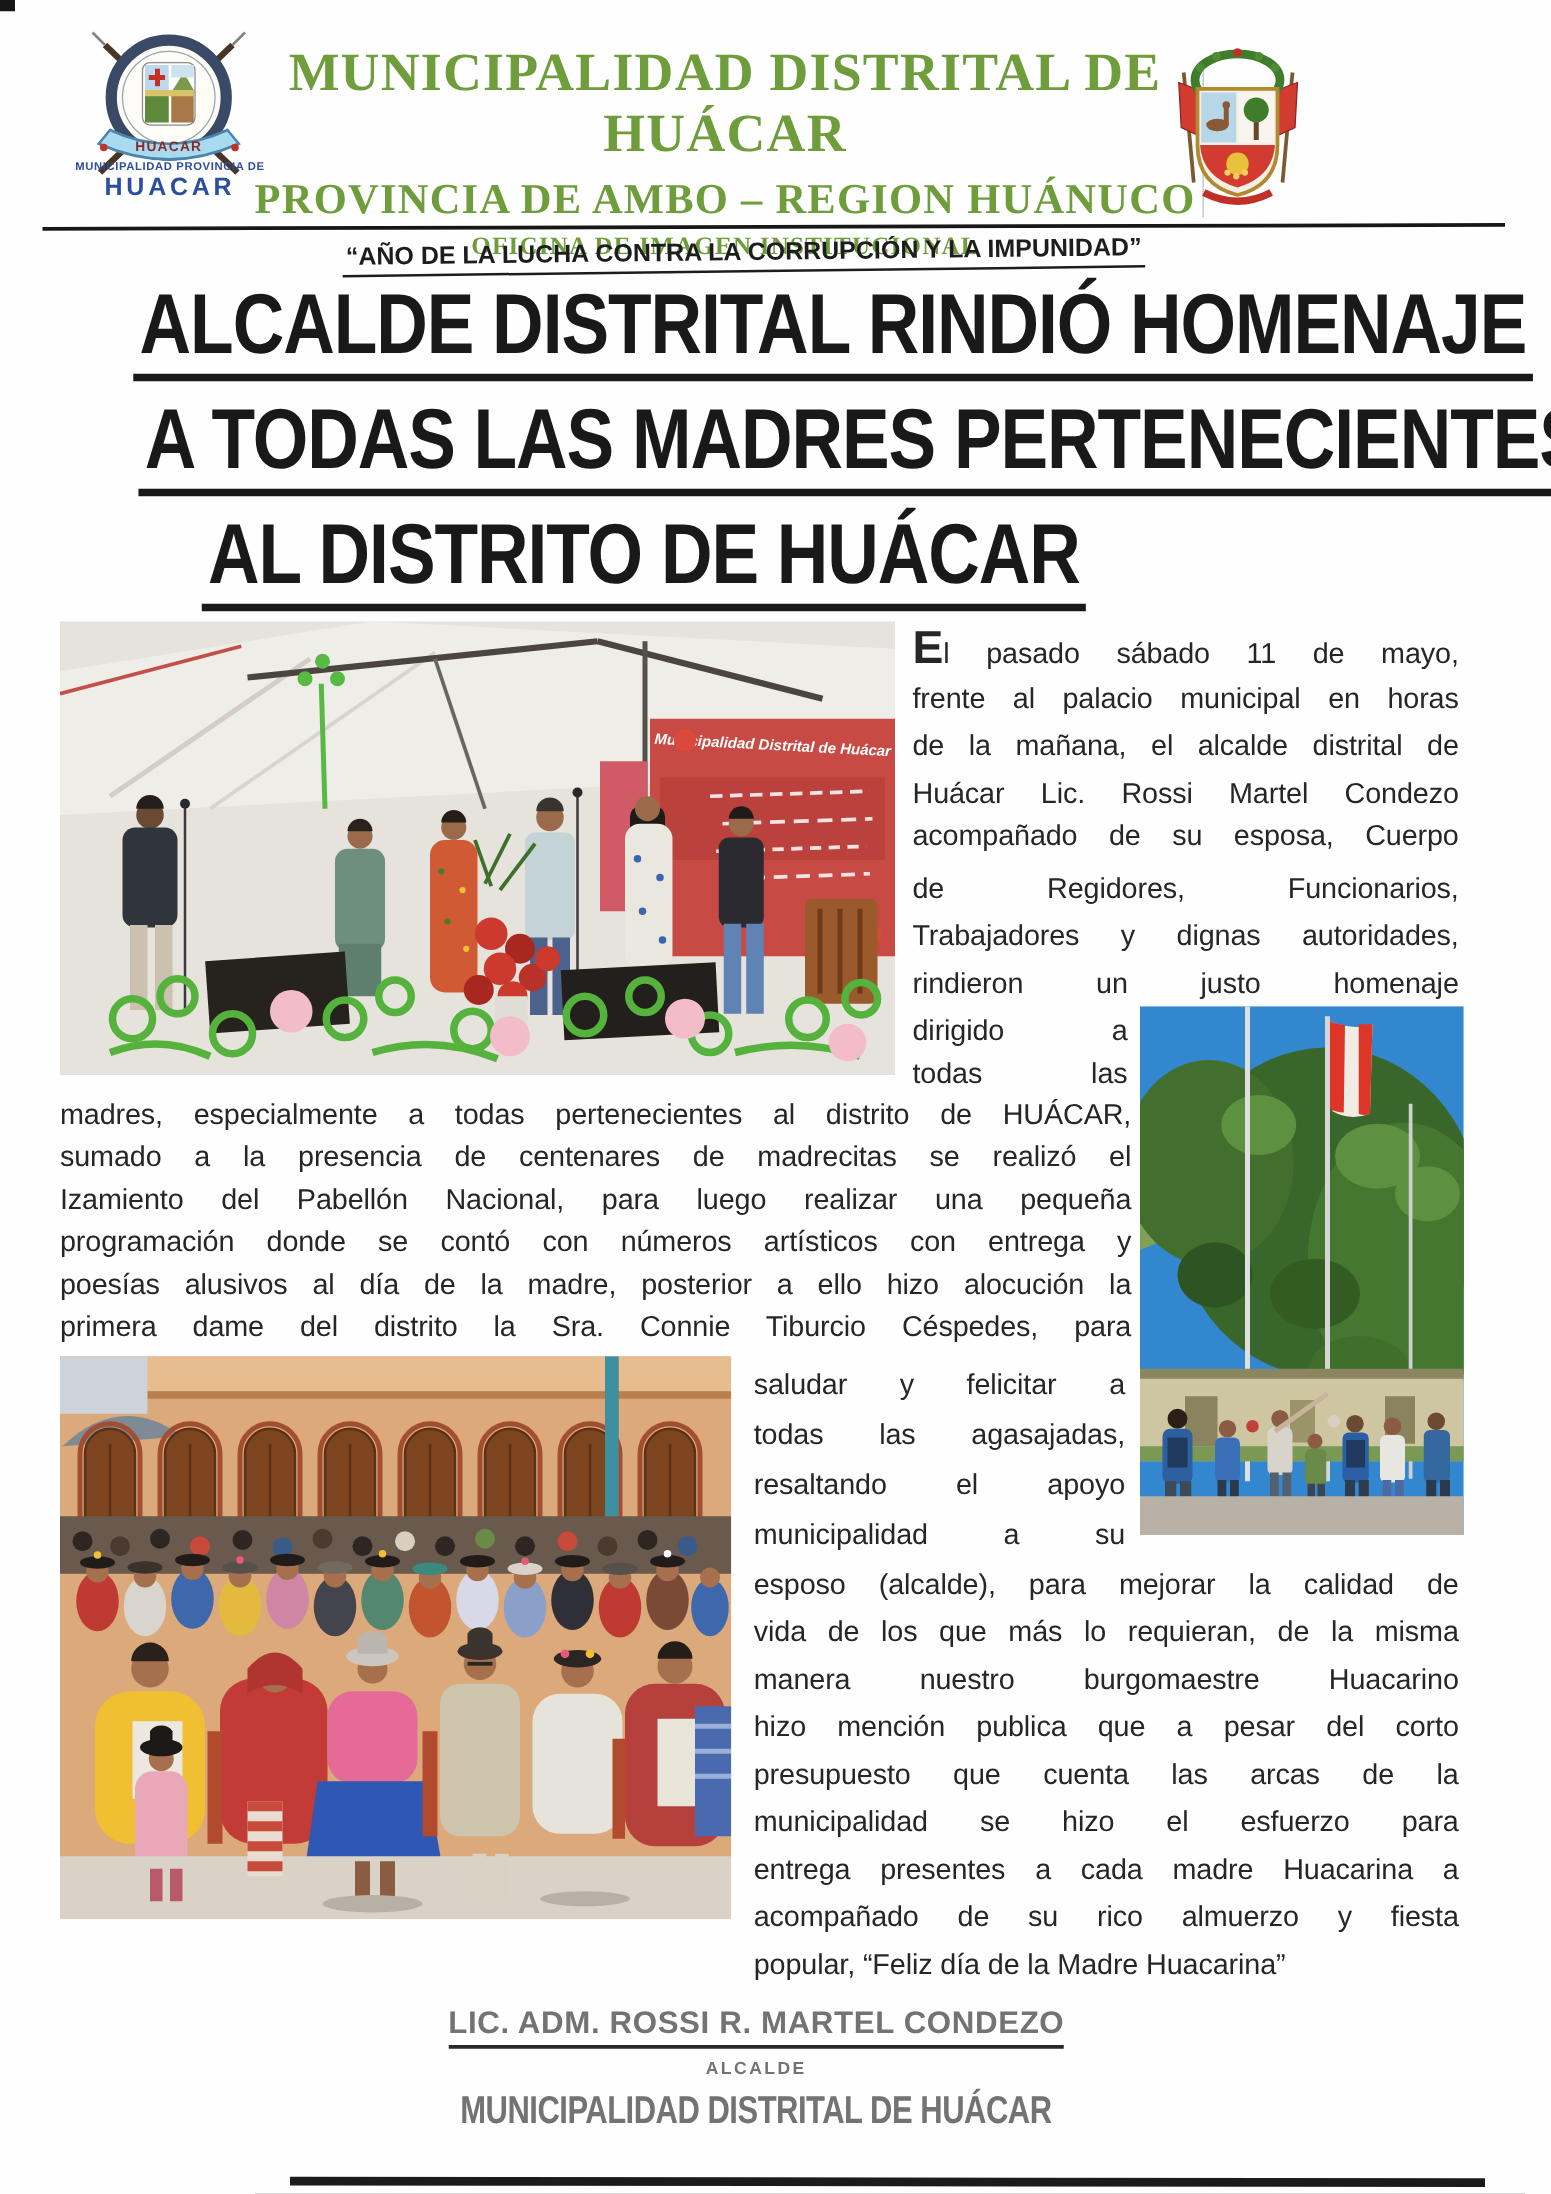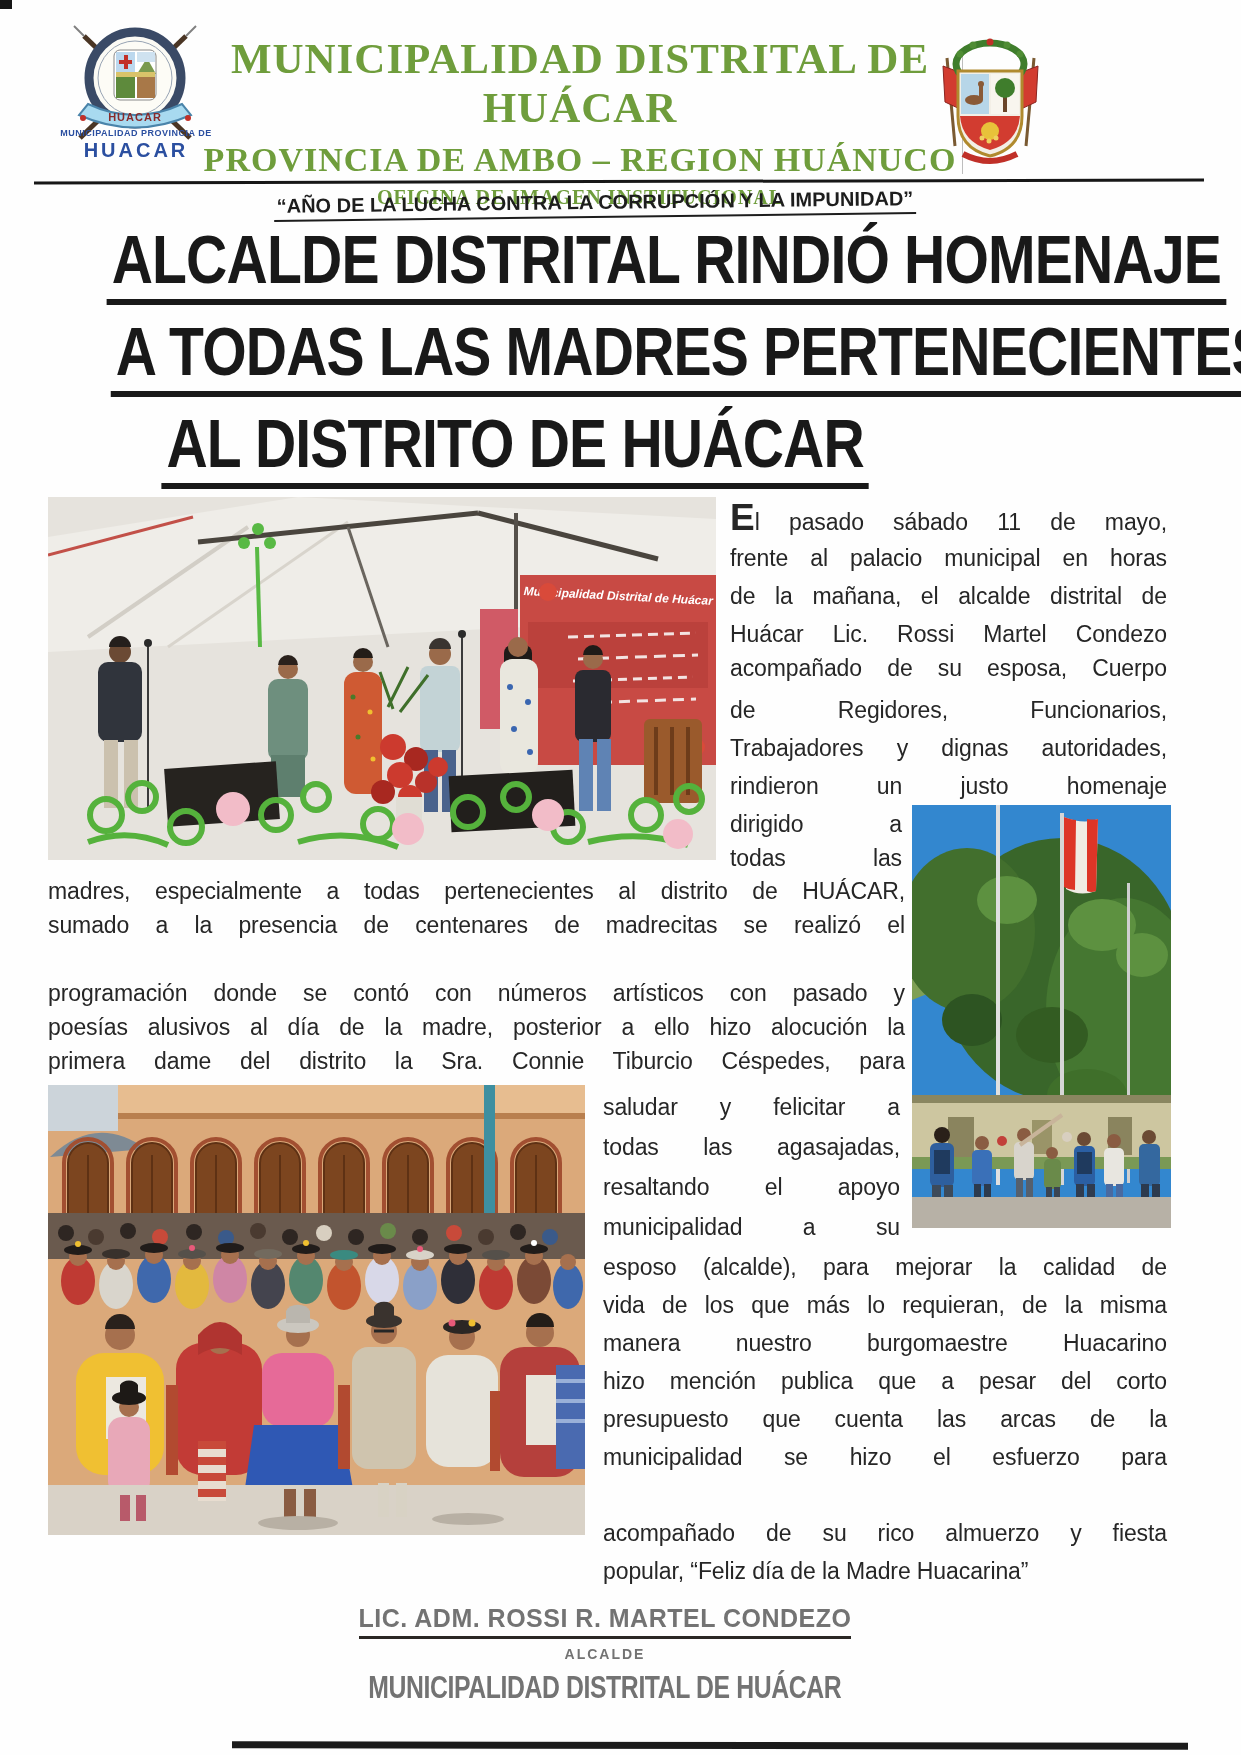--- a/index.html
+++ b/index.html
@@ -472,35 +472,37 @@
   <div class="line j c1" style="top:653px">acompañado de su esposa, Cuerpo</div>
   <div class="line j c1" style="top:695px">de Regidores, Funcionarios,</div>
   <div class="line j c1" style="top:733px">Trabajadores y dignas autoridades,</div>
   <div class="line j c1" style="top:771px">rindieron un justo homenaje</div>
 
   <div class="line j nw" style="top:809px">dirigido a</div>
   <div class="line j nw" style="top:843px">todas las</div>
 
   <div class="line j fw" style="top:876px">madres, especialmente a todas pertenecientes al distrito de HUÁCAR,</div>
   <div class="line j fw" style="top:910px">sumado a la presencia de centenares de madrecitas se realizó el</div>
-  <div class="line j fw" style="top:978px">programación donde se contó con números artísticos con pasado y</div>
+  <div class="line j fw" style="top:944px">Izamiento del Pabellón Nacional, para luego realizar una pequeña</div>
+  <div class="line j fw" style="top:978px">programación donde se contó con números artísticos con entrega y</div>
   <div class="line j fw" style="top:1012px">poesías alusivos al día de la madre, posterior a ello hizo alocución la</div>
   <div class="line j fw" style="top:1046px">primera dame del distrito la Sra. Connie Tiburcio Céspedes, para</div>
 
   <div class="line j md" style="top:1092px">saludar y felicitar a</div>
   <div class="line j md" style="top:1132px">todas las agasajadas,</div>
   <div class="line j md" style="top:1172px">resaltando el apoyo</div>
   <div class="line j md" style="top:1212px">municipalidad a su</div>
 
   <div class="line j bt" style="top:1252px">esposo (alcalde), para mejorar la calidad de</div>
   <div class="line j bt" style="top:1290px">vida de los que más lo requieran, de la misma</div>
   <div class="line j bt" style="top:1328px">manera nuestro burgomaestre Huacarino</div>
   <div class="line j bt" style="top:1366px">hizo mención publica que a pesar del corto</div>
   <div class="line j bt" style="top:1404px">presupuesto que cuenta las arcas de la</div>
   <div class="line j bt" style="top:1442px">municipalidad se hizo el esfuerzo para</div>
+  <div class="line j bt" style="top:1480px">entrega presentes a cada madre Huacarina a</div>
   <div class="line j bt" style="top:1518px">acompañado de su rico almuerzo y fiesta</div>
   <div class="line bt" style="top:1556px">popular, “Feliz día de la Madre Huacarina”</div>
 
   <div class="footer">
     <div><span class="f-name">LIC. ADM. ROSSI R. MARTEL CONDEZO</span></div>
     <div class="f-role">ALCALDE</div>
     <div><span class="f-org">MUNICIPALIDAD DISTRITAL DE HUÁCAR</span></div>
   </div>
 
   <div class="bottom-bar"></div>

